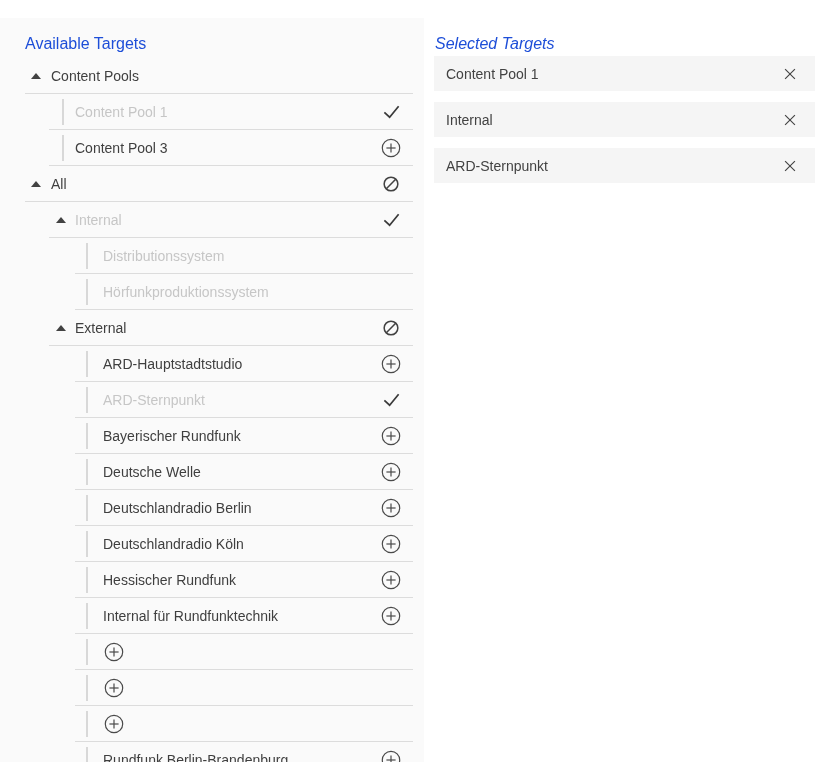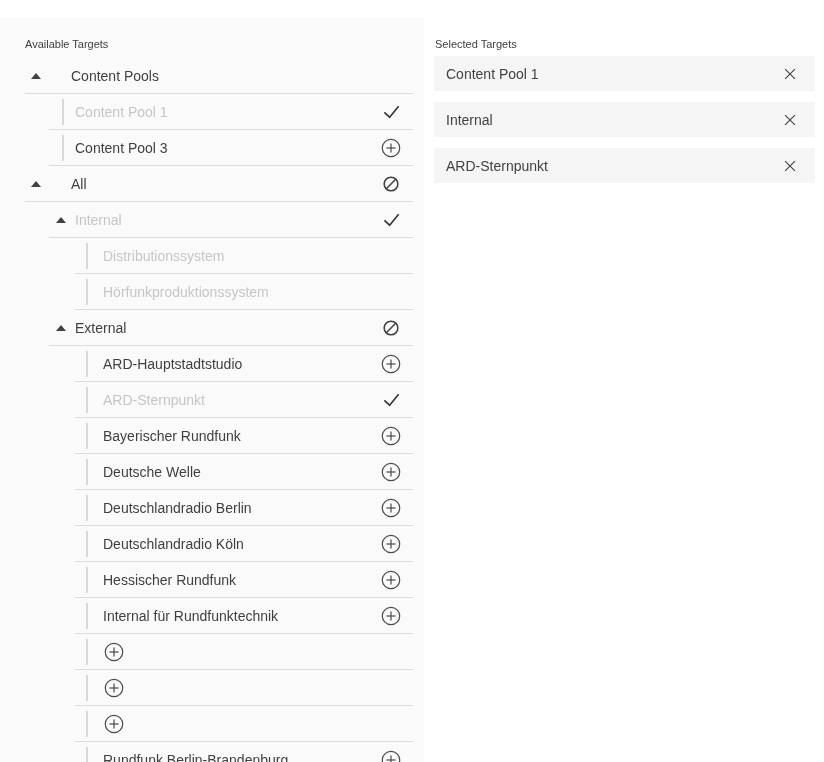--- a/index.html
+++ b/index.html
@@ -12,31 +12,31 @@
   }
   .page { position:relative; width:824px; height:762px; }
 
   
   .left-panel {
     position:absolute; left:0; top:18px;
     width:424px; height:744px;
     background:#fafafa; overflow:hidden;
   }
   .panel-title {
-    font-size:11px; color:#404040; line-height:16px;
+    font-size:16px; color:#1d4ed8; line-height:16px;
   }
   .left-panel .panel-title { margin:18px 0 6px 25px; }
 
   .tree { }
   .row {
     box-sizing:border-box; height:36px;
     display:flex; align-items:center;
     border-bottom:1px solid #dcdcdc;
   }
-  .row.l0 { margin-left:25px; width:388px;gap:20px; }
+  .row.l0 { margin-left:25px; width:388px; }
   .row.l1 { margin-left:49px; width:364px; }
   .row.l2 { margin-left:75px; width:338px;gap:6px; }
 
   .gutter { flex:0 0 26px; display:flex; align-items:center; }
   .row.l2 .gutter { flex-basis:22px; }
 
   .tri {
     width:0; height:0;
     border-left:5px solid transparent;
     border-right:5px solid transparent;
@@ -60,21 +60,21 @@
     flex:0 0 auto; width:22px; height:22px; margin-right:11px;
     display:flex; align-items:center; justify-content:center;
   }
   .action svg { display:block; }
 
   
   .right-panel {
     position:absolute; left:424px; top:18px;
     width:400px; height:744px; background:#ffffff;
   }
-  .right-panel .panel-title { margin:18px 0 4px 11px; }
+  .right-panel .panel-title { margin:18px 0 4px 11px;font-style:italic; }
 
   .chip {
     box-sizing:border-box;
     margin:0 0 11px 10px;
     width:381px; height:35px;
     background:#f5f5f5;
     display:flex; align-items:center;
     padding:0 17px 0 12px;
   }
   .chip .label { flex:1 1 auto; color:#424242; white-space:nowrap; overflow:hidden; }

